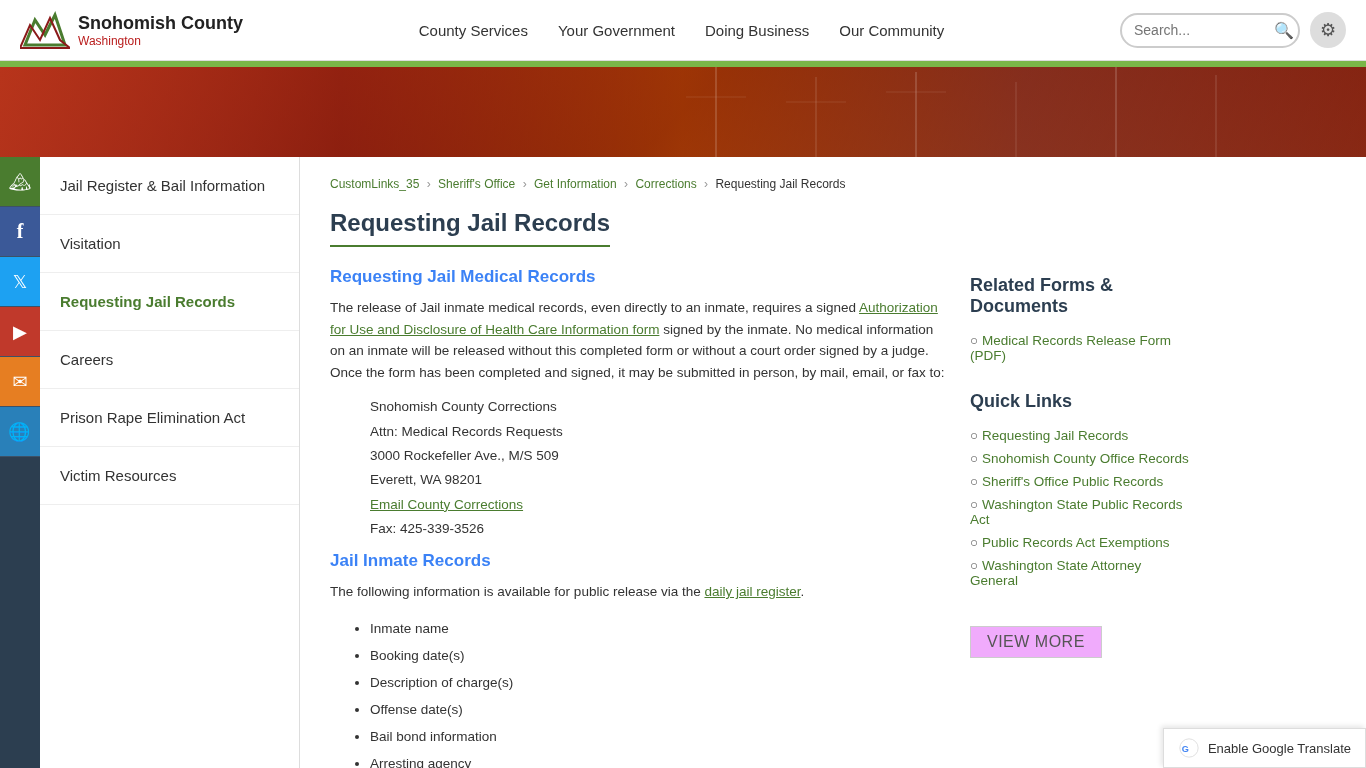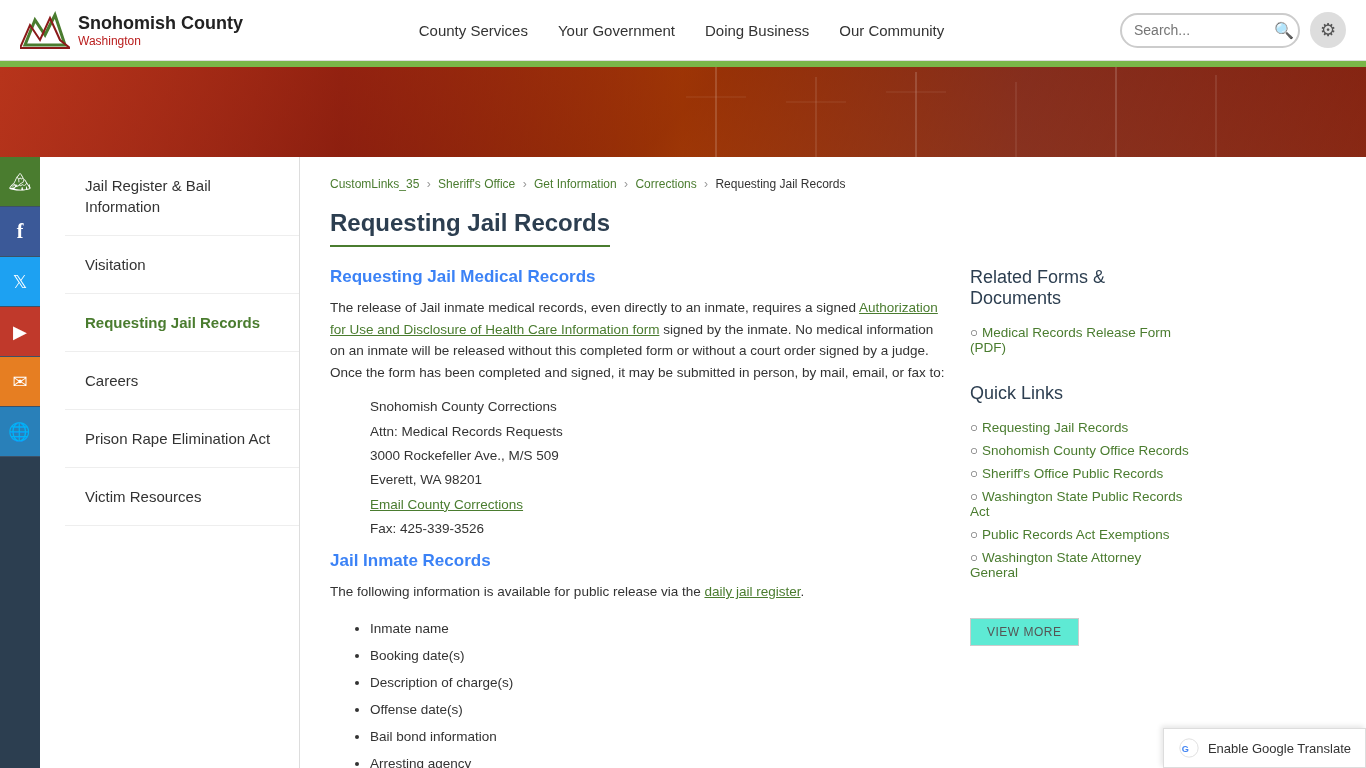--- a/index.html
+++ b/index.html
@@ -165,21 +165,20 @@
       padding: 18px 20px;
       border-bottom: 1px solid #eee;
       font-size: 15px;
       color: #333;
       cursor: pointer;
       display: flex;
       justify-content: space-between;
       align-items: center;
       font-weight: 500;
       line-height: 1.4;
-      margin-left: 25px;
     }
     .left-nav-item.active { color: #4a7c2f; font-weight: 600; }
     .left-nav-item .plus { color: #999; font-size: 18px; }
 
     
     .content-area {
       flex: 1;
       padding: 20px 30px;
       background: #fff;
     }
@@ -250,47 +249,47 @@
     }
 
     
     .right-sidebar {
       width: 260px;
       padding: 0 20px;
       background: #fff;
     }
     .sidebar-section-title {
       font-size: 18px;
-      font-weight: normal;
+      font-weight: bold;
       color: #2c3e50;
       margin-bottom: 12px;
-      margin-top: 0;
+      margin-top: 8px;
     }
     .sidebar-link-list {
       list-style: none;
       padding: 0;
       margin-bottom: 24px;
     }
     .sidebar-link-list li {
       padding: 4px 0;
       font-size: 13.5px;
     }
     .sidebar-link-list li::before {
       content: "○ ";
       color: #555;
     }
     .sidebar-link-list a {
       color: #4a7c2f;
       text-decoration: none;
     }
     .view-more-btn {
-      background: #5eead4;
+      background: #f0abfc;
       border: 1px solid #ccc;
       padding: 6px 16px;
-      font-size: 12px;
+      font-size: 16px;
       color: #555;
       cursor: pointer;
       text-transform: uppercase;
       letter-spacing: 0.5px;
       margin-top: 10px;
     }
 
     
     .google-translate-bar {
       position: fixed;

